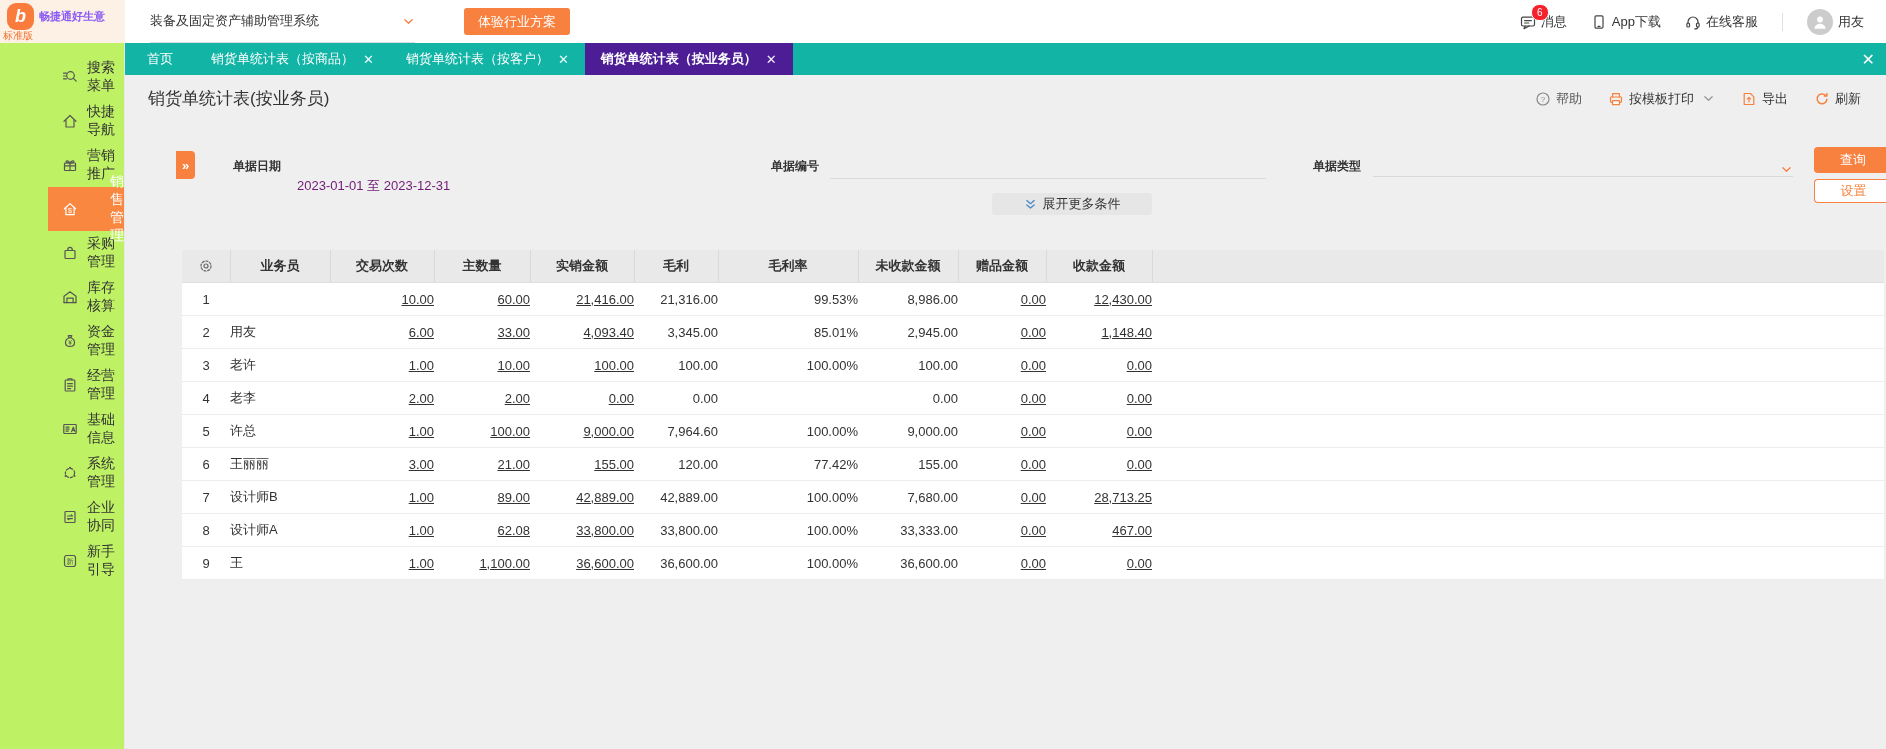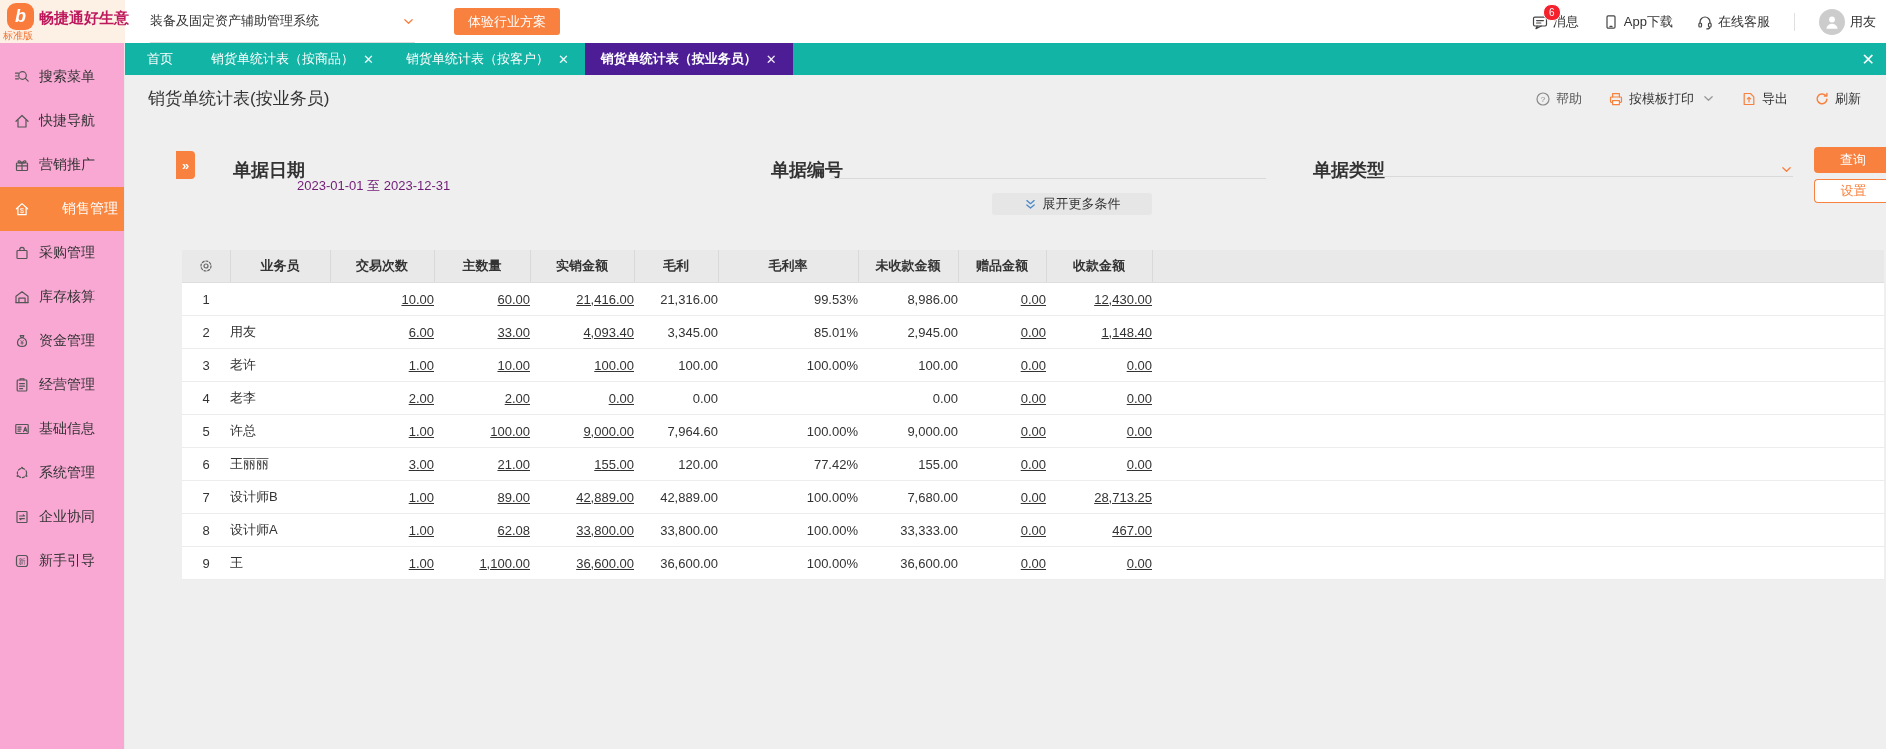--- a/index.html
+++ b/index.html
@@ -3,38 +3,38 @@
 <meta charset="utf-8">
 <style>
   html,body{margin:0;padding:0;background:#dcdcdc;}
   .app{position:relative;width:1886px;height:749px;overflow:hidden;background:#efefef;
        font-family:"Liberation Sans","DejaVu Sans",sans-serif;-webkit-font-smoothing:antialiased;}
   
   .topbar{position:absolute;top:0;left:0;right:0;height:43px;background:#fff;display:flex;align-items:center;z-index:5;}
   .logo-block{width:125px;height:43px;background:#fdf0e5;position:relative;flex:0 0 auto;}
   .logo-icon{position:absolute;left:7px;top:3px;width:27px;height:27px;background:#f97c3d;border-radius:9px;
              color:#fff;font-weight:bold;font-style:italic;font-size:18px;display:flex;align-items:center;justify-content:center;}
-  .brand{position:absolute;left:39px;top:9px;color:#be185d;font-weight:700;font-size:15px;white-space:nowrap;font-family:Liberation Serif, serif;}
+  .brand{position:absolute;left:39px;top:9px;color:#8b5cf6;font-weight:700;font-size:11px;white-space:nowrap;font-family:Liberation Serif, serif;}
   .edition{position:absolute;left:3px;top:29px;color:#f2722f;font-size:10px;}
   .sys-select{margin-left:25px;width:265px;height:42px;border-bottom:1px solid #dcdcdc;display:flex;align-items:center;
               justify-content:space-between;font-size:13px;color:#333;cursor:pointer;}
   .chev-o{color:#f8813f;display:flex;}
   .gear-top{margin-left:17px;color:#444;display:flex;cursor:pointer;}
-  .trial-btn{margin-left:22px;background:#f8813f;color:#fff;font-size:13px;height:27px;padding:0 14px;border-radius:3px;
+  .trial-btn{margin-left:32px;background:#f8813f;color:#fff;font-size:13px;height:27px;padding:0 14px;border-radius:3px;
              border:none;display:flex;align-items:center;cursor:pointer;font-family:inherit;}
-  .top-right{margin-left:auto;display:flex;align-items:center;gap:24px;padding-right:10px;font-size:13px;color:#333;}
+  .top-right{margin-left:auto;display:flex;align-items:center;gap:24px;padding-right:22px;font-size:13px;color:#333;}
   .tr-item{display:flex;align-items:center;gap:5px;position:relative;cursor:pointer;}
   .tr-item .ic{color:#444;display:flex;}
   .badge{position:absolute;top:-9px;left:11px;background:#f5222d;color:#fff;border-radius:8px;min-width:10px;height:15px;
          font-size:10px;display:flex;align-items:center;justify-content:center;padding:0 3px;border:1px solid #fff;}
   .tb-divider{width:1px;height:18px;background:#e0e0e0;}
   .avatar{width:26px;height:26px;border-radius:50%;background:#ccc;display:flex;align-items:center;justify-content:center;}
   
-  .sidebar{position:absolute;top:43px;left:0;bottom:0;width:125px;background:#f9a8d4;border-right:1px solid #e8e8e8;
-           box-sizing:border-box;padding-top:12px;z-index:4;}
+  .sidebar{position:absolute;top:43px;left:0;bottom:0;width:125px;background:#bef264;border-right:1px solid #e8e8e8;
+           box-sizing:border-box;padding-top:12px;z-index:4;padding-left:48px;}
   .side-item{height:44px;display:flex;align-items:center;padding-left:14px;gap:9px;font-size:14px;color:#333;cursor:pointer;}
   .side-item .sicon{color:#555;display:flex;}
   .side-item.active{background:#f9873f;color:#fff;gap:32px;}
   .side-item.active .sicon{color:#fff;}
   
   .content{position:absolute;top:43px;left:125px;right:0;bottom:0;background:#efefef;}
   .tabbar{height:32px;background:#12b5a5;display:flex;align-items:stretch;position:relative;}
   .tab{display:flex;align-items:center;padding:0 16px;color:#fff;font-size:13px;cursor:pointer;gap:9px;white-space:nowrap;}
   .tab:first-child{padding:8px 22px;}
   .tab.active{background:#4c1d95;font-weight:bold;}
@@ -46,21 +46,21 @@
   .tool{display:flex;align-items:center;gap:5px;cursor:pointer;}
   .tool .ic{display:flex;}
   .ic-gray{color:#8a8a8a;}
   .ic-o{color:#f8813f;}
   .tool-help{color:#595959;}
   .chev-g{color:#999;margin-left:3px;display:flex;}
   
   .filters{position:relative;height:95px;}
   .expand-tag{position:absolute;left:51px;top:29px;width:19px;height:28px;background:#f8813f;color:#fff;
               border-radius:0 4px 4px 0;display:flex;align-items:center;justify-content:center;font-size:13px;font-weight:bold;cursor:pointer;}
-  .f-label{position:absolute;font-size:18px;color:#333;font-weight:600;white-space:nowrap;}
+  .f-label{position:absolute;font-size:12px;color:#333;font-weight:600;white-space:nowrap;}
   .pills{position:absolute;left:170px;top:31px;display:flex;gap:6px;}
   .pill{height:20px;padding:0 9px;border:1px solid #d9d9d9;border-radius:11px;background:#fff;font-size:12px;color:#555;
         display:flex;align-items:center;cursor:pointer;white-space:nowrap;}
   .pill.sel{background:#f8813f;border-color:#f8813f;color:#fff;}
   .date-range{position:absolute;left:172px;top:55px;font-size:13px;color:#701a75;}
   .input-line{border:none;border-bottom:1px solid #d9d9d9;background:transparent;height:22px;outline:none;
               font-size:13px;font-family:inherit;color:#333;}
   #inp-docno{position:absolute;left:705px;top:32px;width:432px;}
   .doctype-wrap{position:absolute;left:1248px;top:32px;width:420px;border-bottom:1px solid #d9d9d9;height:22px;
                 display:flex;align-items:flex-end;}

